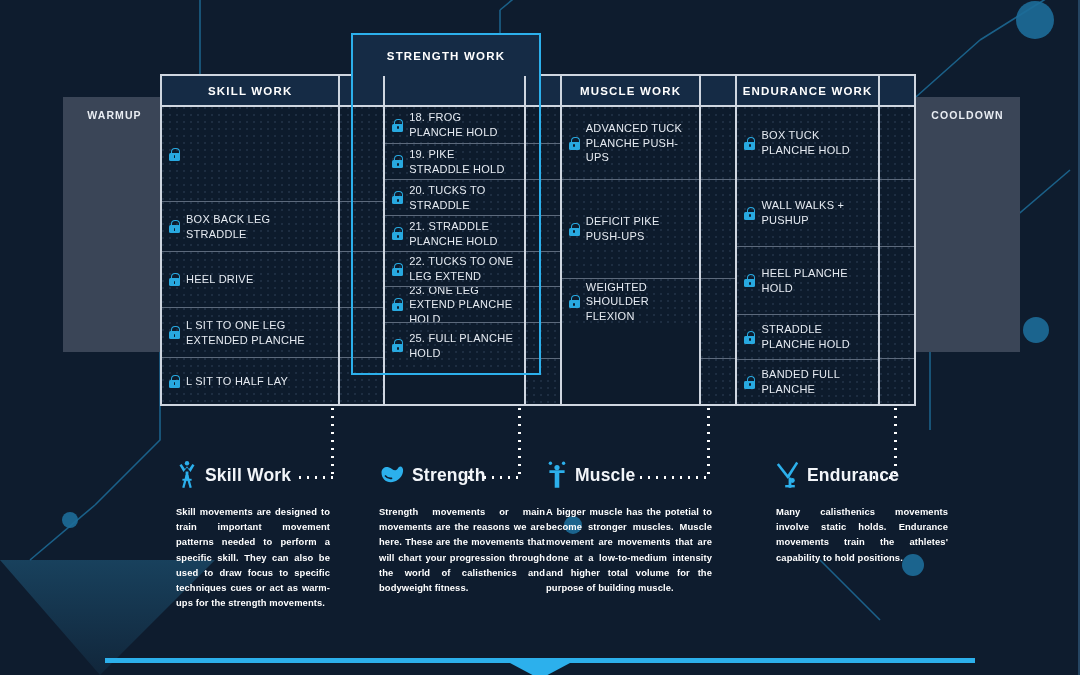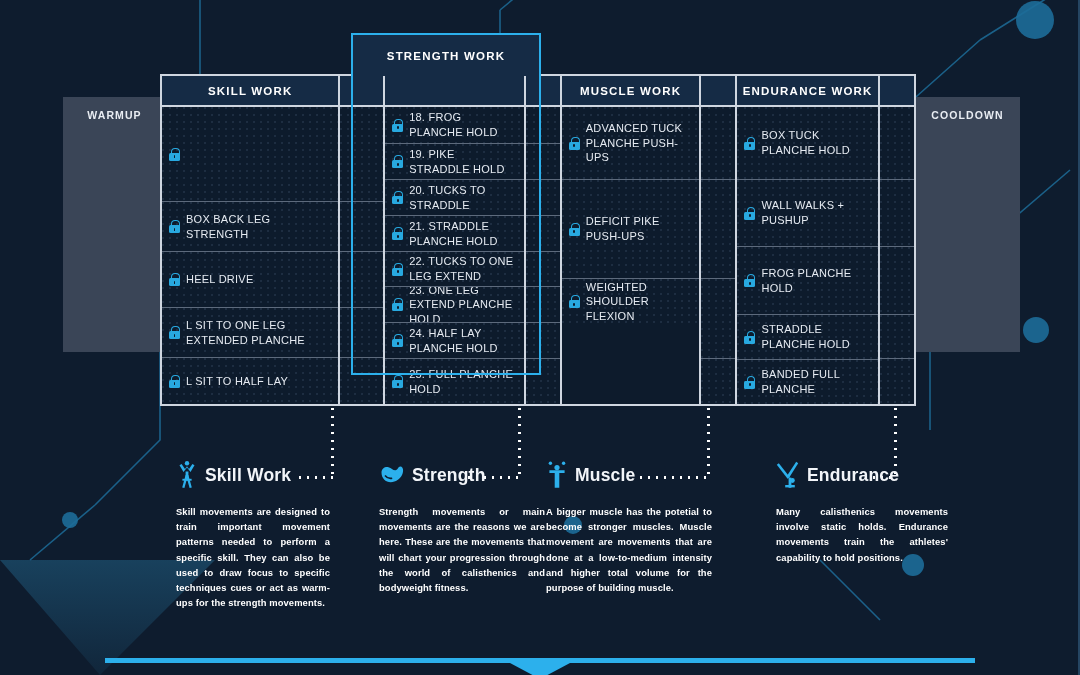--- a/index.html
+++ b/index.html
@@ -268,21 +268,21 @@
     <div class="col" style="width:188px">
       <div class="cell" style="height:95px">
         <span class="lock">
             <i></i>
           </span>
       </div>
       <div class="cell" style="height:50px">
         <span class="lock">
             <i></i>
           </span>
-        <span class="lbl">BOX BACK LEG STRENGTH</span>
+        <span class="lbl">BOX BACK LEG STRADDLE</span>
       </div>
       <div class="cell" style="height:56px">
         <span class="lock">
             <i></i>
           </span>
         <span class="lbl">HEEL DRIVE</span>
       </div>
       <div class="cell" style="height:50px">
         <span class="lock">
             <i></i>
@@ -334,26 +334,20 @@
         <span class="lock">
             <i></i>
           </span>
         <span class="lbl">22. TUCKS TO ONE LEG EXTEND</span>
       </div>
       <div class="cell" style="height:36px">
         <span class="lock">
             <i></i>
           </span>
         <span class="lbl">23. ONE LEG EXTEND PLANCHE HOLD</span>
-      </div>
-      <div class="cell" style="height:36px">
-        <span class="lock">
-            <i></i>
-          </span>
-        <span class="lbl">24. HALF LAY PLANCHE HOLD</span>
       </div>
       <div class="cell" style="height:45px">
         <span class="lock">
             <i></i>
           </span>
         <span class="lbl">25. FULL PLANCHE HOLD</span>
       </div>
     </div>
 
     <div class="col" style="width:38px">
@@ -405,21 +399,21 @@
       <div class="cell" style="height:67px">
         <span class="lock">
             <i></i>
           </span>
         <span class="lbl">WALL WALKS + PUSHUP</span>
       </div>
       <div class="cell" style="height:68px">
         <span class="lock">
             <i></i>
           </span>
-        <span class="lbl">FROG PLANCHE HOLD</span>
+        <span class="lbl">HEEL PLANCHE HOLD</span>
       </div>
       <div class="cell" style="height:45px">
         <span class="lock">
             <i></i>
           </span>
         <span class="lbl">STRADDLE PLANCHE HOLD</span>
       </div>
       <div class="cell" style="height:44px">
         <span class="lock">
             <i></i>

